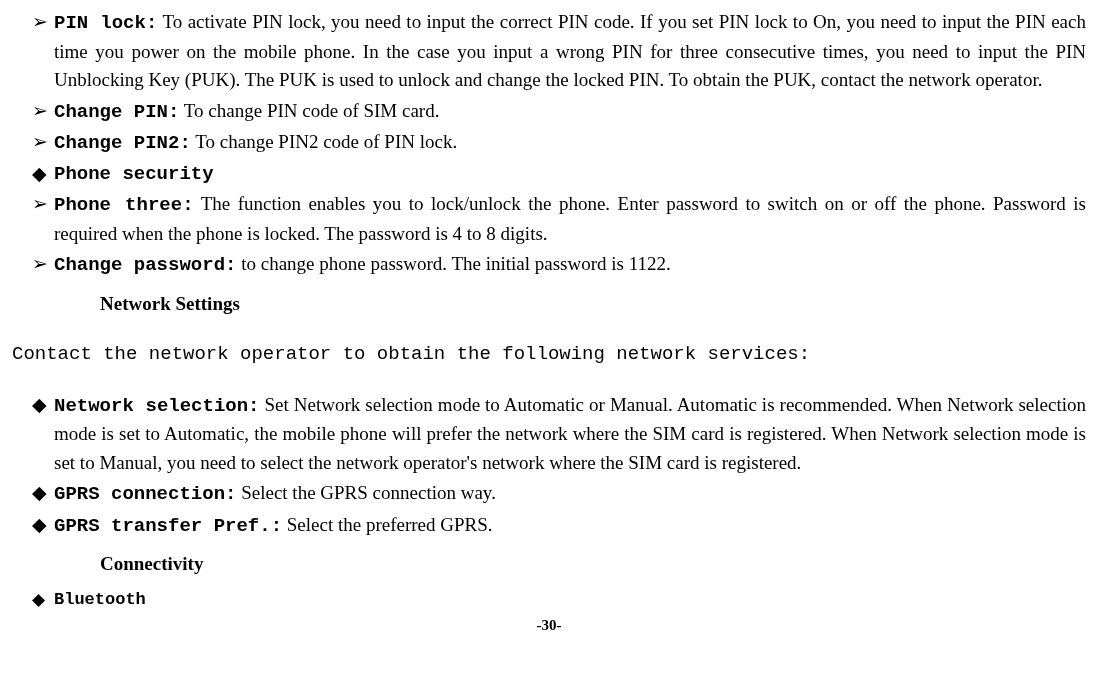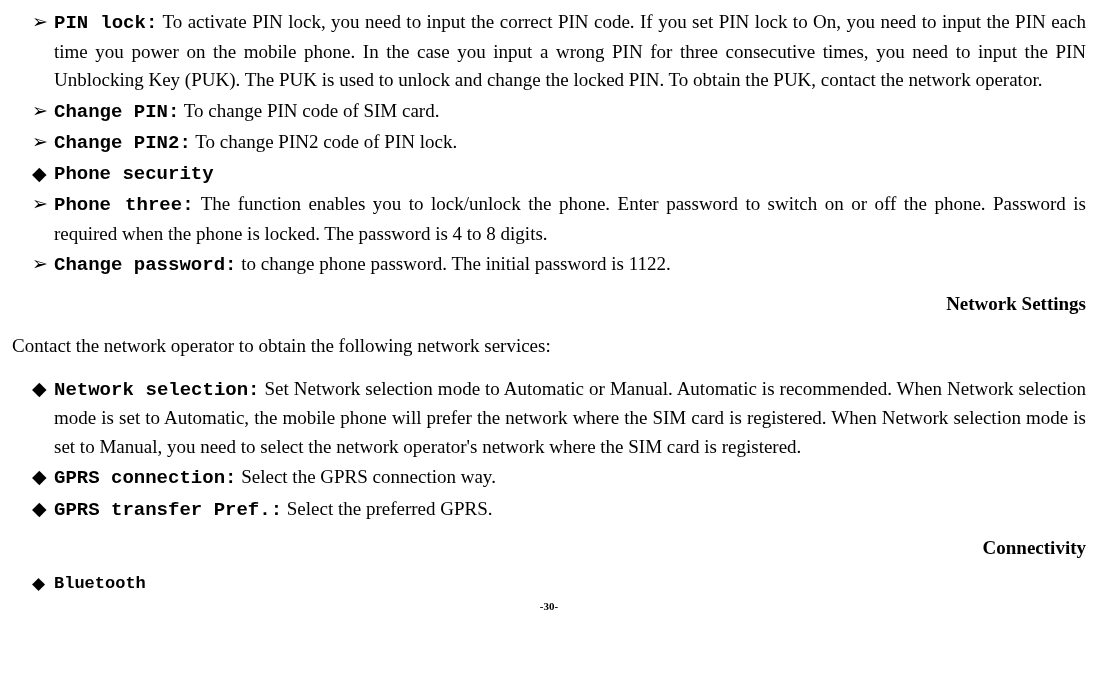--- a/index.html
+++ b/index.html
@@ -31,28 +31,28 @@
     .item-content {
       flex: 1;
     }
     .bold {
       font-weight: bold;
       font-family: Liberation Mono, monospace;
     }
     .section-heading {
       font-weight: bold;
       margin: 10px 0 8px 88px;
-      text-align: right;
     }
     .intro-text {
-      margin: 14px 0;
+      margin: 22px 0;
+      font-family: Liberation Mono, monospace;
     }
     .page-number {
       text-align: center;
-      font-size: 11px;
+      font-size: 15px;
       margin-top: 0;
       font-weight: bold;
     }
     .smaller {
       font-size: 17px;
     }
   </style>
 </head>
 <body>
 

